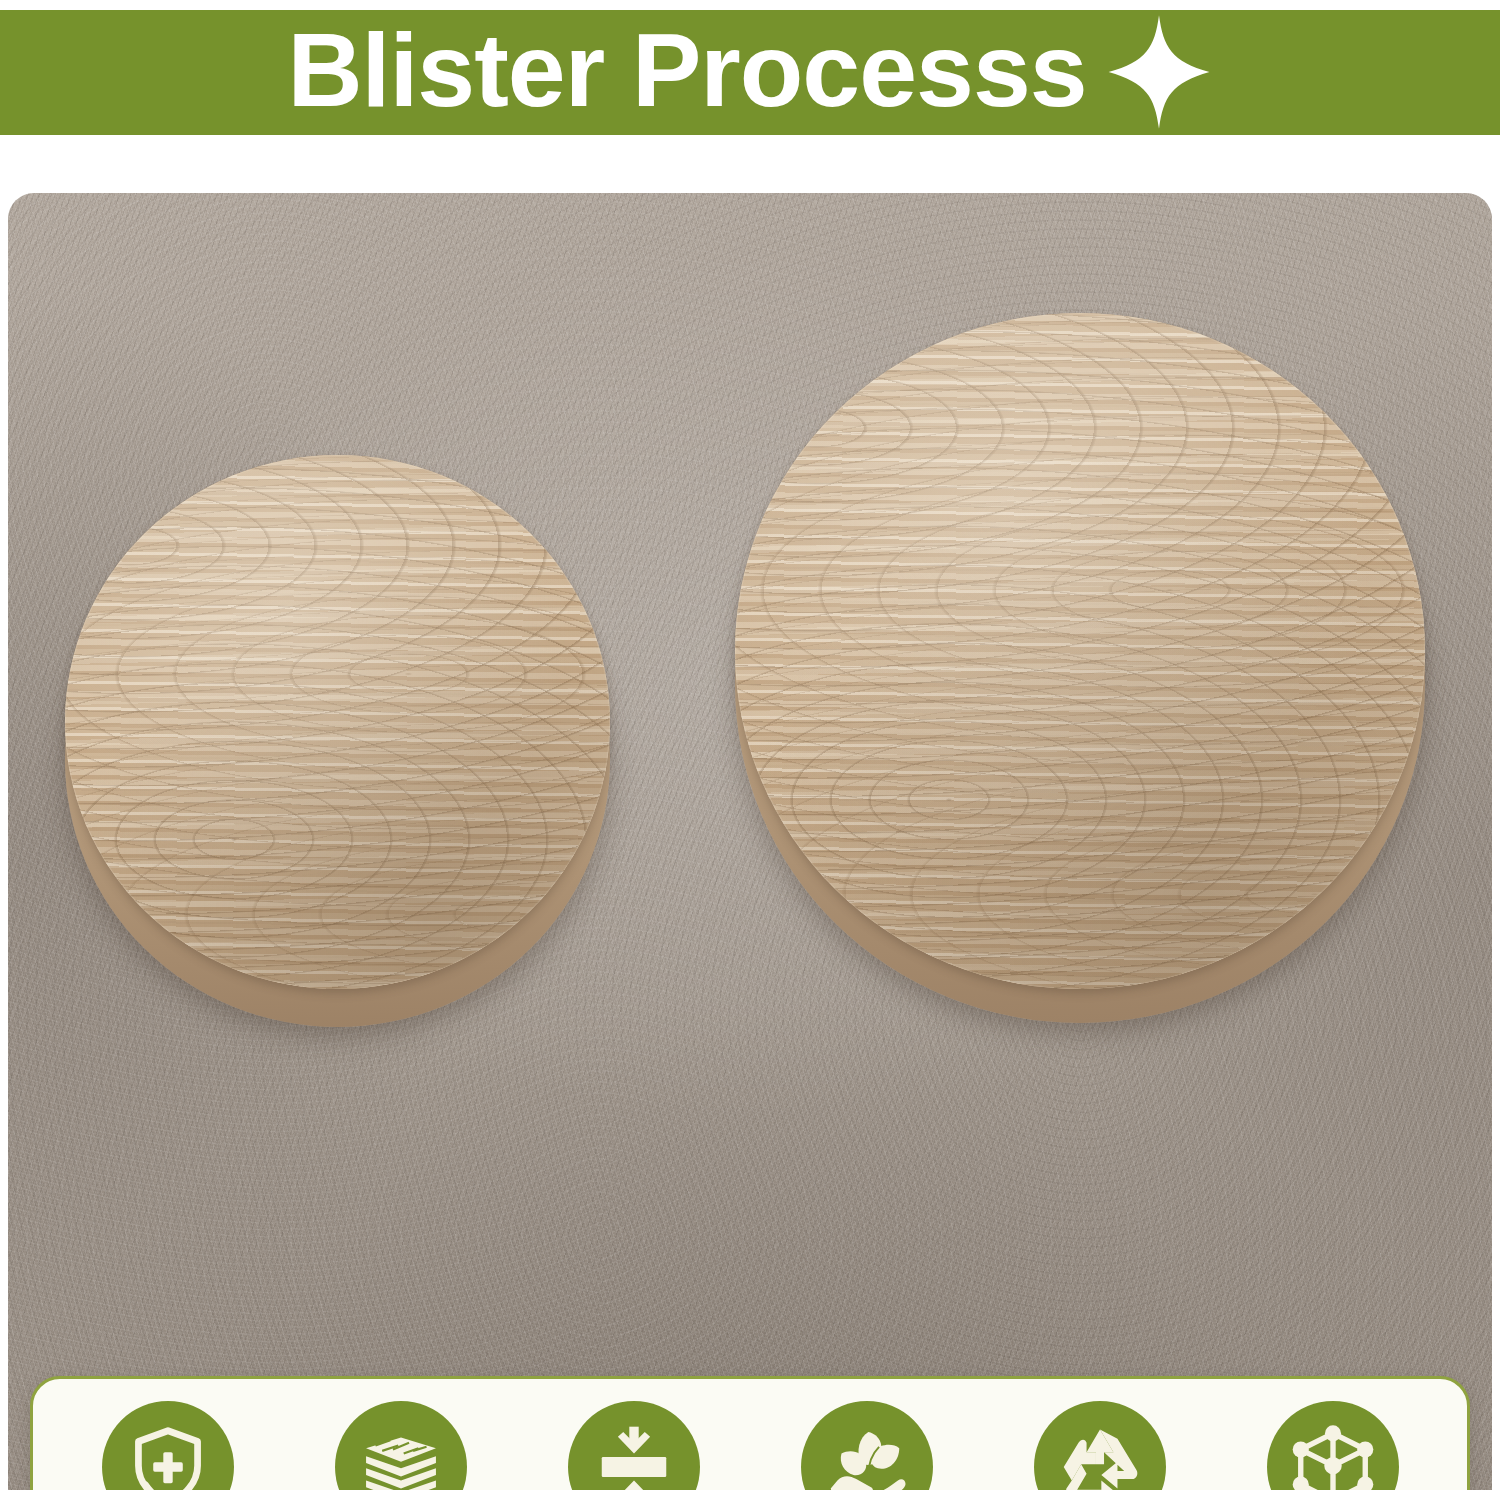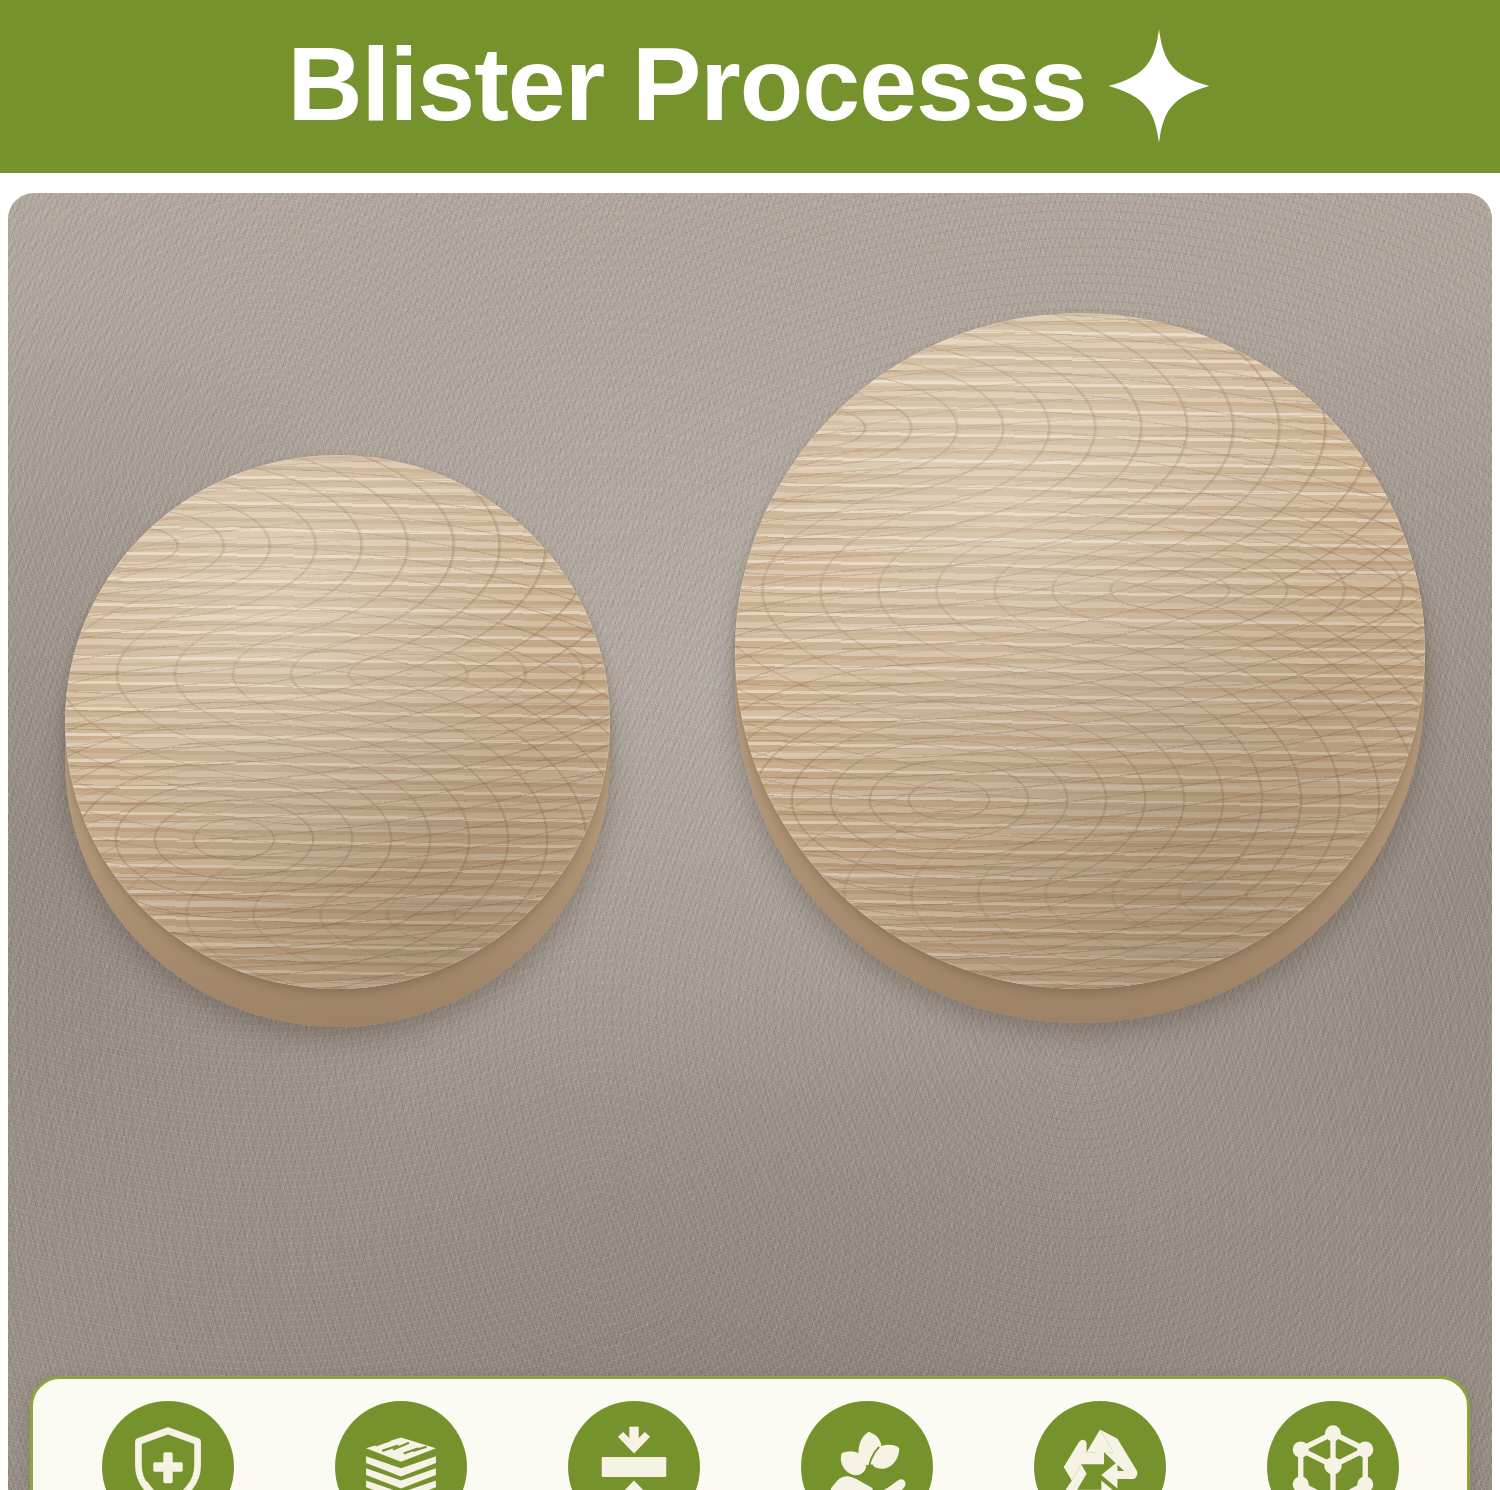--- a/index.html
+++ b/index.html
@@ -12,23 +12,23 @@
     height: 1490px;
     font-family: "Liberation Sans", sans-serif;
     overflow: hidden;
     position: relative;
   }
 
   
   .header-banner {
     position: absolute;
     left: 0;
-    top: 0;
+    top: 10px;
     width: 1500px;
-    height: 173px;
+    height: 125px;
     background: #76922c;
     display: flex;
     align-items: center;
     justify-content: center;
     box-sizing: border-box;
   }
   .header-inner {
     display: flex;
     align-items: center;
     gap: 18px;

